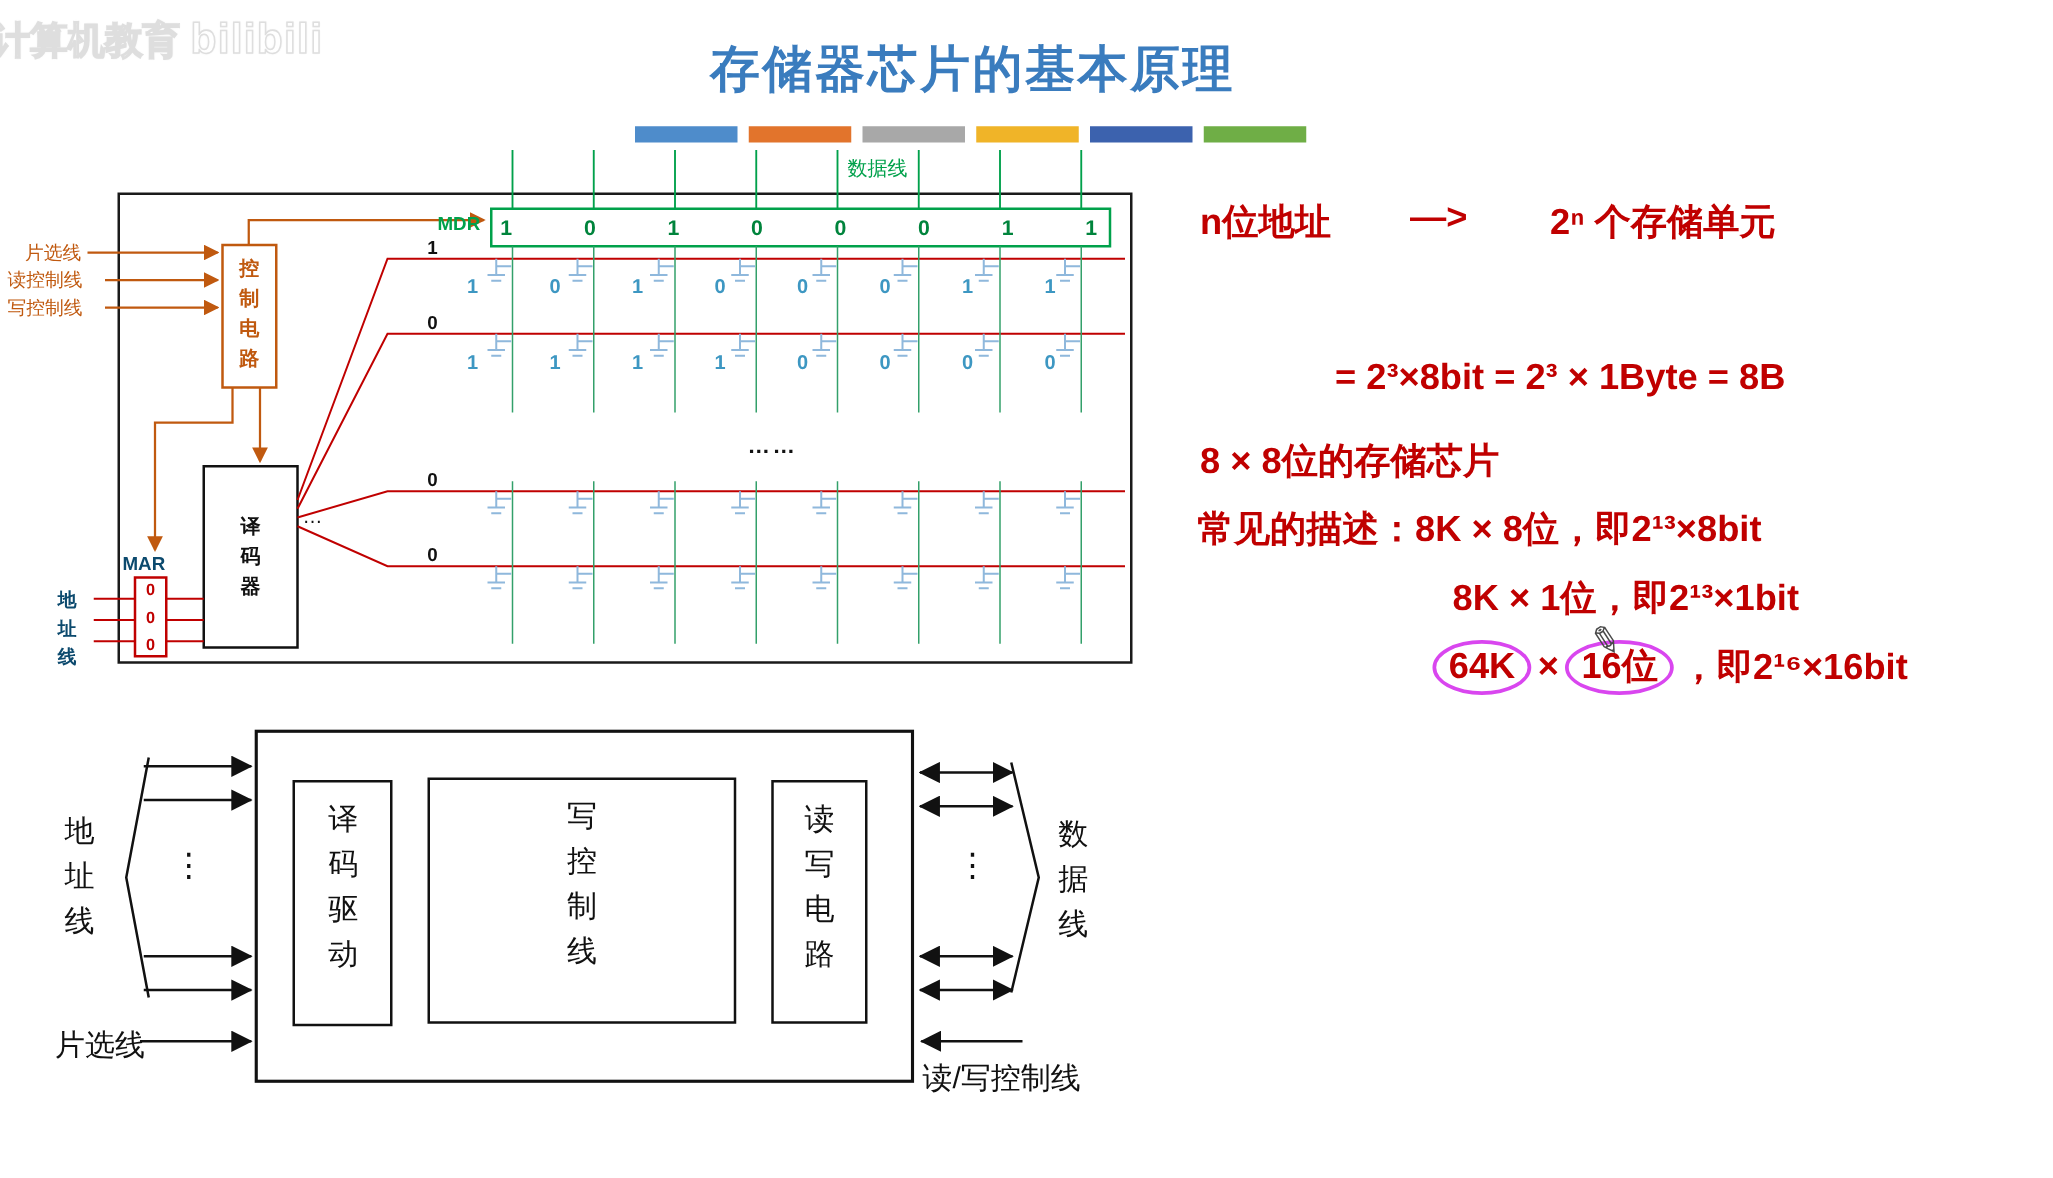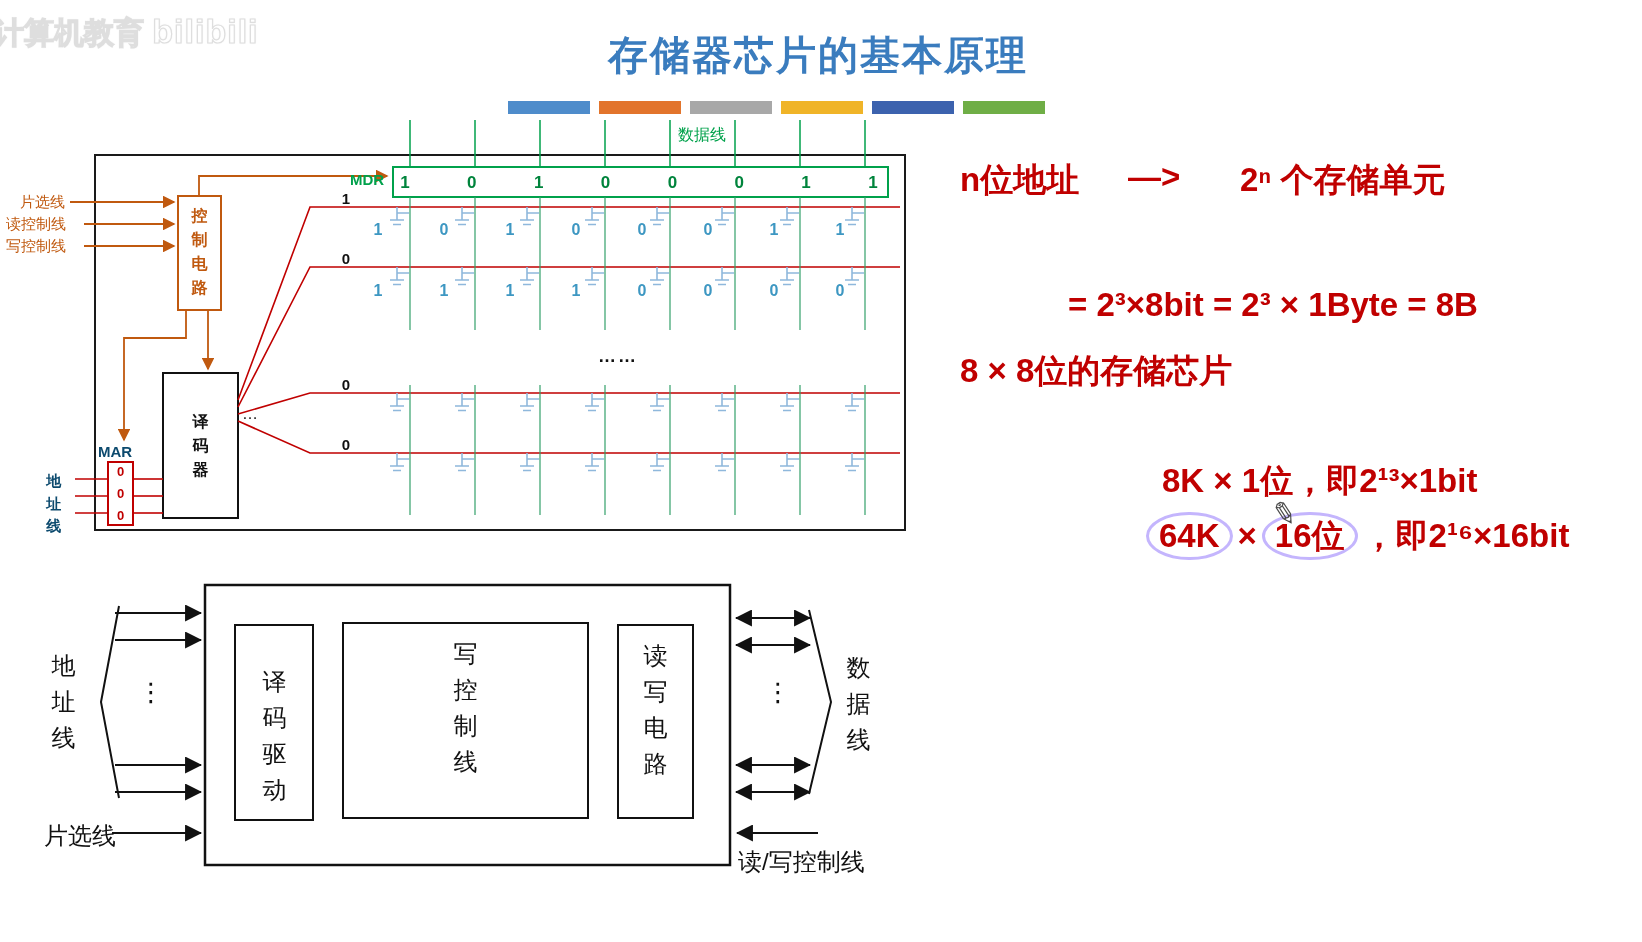--- a/index.html
+++ b/index.html
@@ -2,40 +2,40 @@
 <html><head>
 <meta charset="utf-8">
 <style>
   *{margin:0;padding:0;box-sizing:border-box}
   html,body{background:#fff}
   body{font-family:"Liberation Sans","DejaVu Sans",sans-serif}
   .stage{position:relative;width:1642px;height:942px;background:#fff;overflow:hidden}
   .abs{position:absolute}
   svg{position:absolute;left:0;top:0}
   .vtext{width:1.3em;word-break:break-all;text-align:center;line-height:1.5}
-  .title{font-size:40px;font-weight:bold;letter-spacing:2px;text-align:right;color:#3a7cbe}
+  .title{font-size:40px;font-weight:bold;letter-spacing:2px;text-align:center;color:#3a7cbe}
   .watermark{left:-6px;top:12px;font-size:30px;font-weight:800;color:#fff;
              -webkit-text-stroke:1.2px #dedede;text-shadow:0 0 2px #e6e6e6;white-space:nowrap}
   .wm-logo{font-size:34px;letter-spacing:1px}
   .bars{left:508px;top:101px;display:flex;gap:9px}
   .bars div{width:82px;height:13px}
-  .note{position:absolute;color:#c00000;font-weight:bold;font-size:33px;white-space:nowrap}
+  .note{position:absolute;color:#c00000;font-weight:bold;font-size:29px;white-space:nowrap}
   .bits{position:absolute;display:flex;justify-content:space-between;align-items:center;font-weight:bold}
   .bits span{min-width:16px;text-align:center}
   .mdr-bits{color:#00843c;font-size:17px}
   .row-bits{color:#3d97c2;font-size:16px}
   .mar-bits{flex-direction:column;color:#c00000;font-size:13px;align-items:center}
   .orange{color:#c0590f}
   .green{color:#00a14b}
   .redtxt{color:#0c4a6e}
   .chiplbl{font-size:15px;white-space:nowrap}
   .blklbl{font-size:24px;color:#111}
   .wl-val{position:absolute;width:16px;text-align:center;font-size:15px;color:#111;font-weight:bold}
   .vdots{font-size:26px;color:#111;line-height:1.1;letter-spacing:2px}
-  .circle{display:inline-block;border:3px solid #c4b5fd;border-radius:50%;padding:3px 10px;line-height:1.1}
+  .circle{display:inline-block;border:3px solid #d946ef;border-radius:50%;padding:3px 10px;line-height:1.1}
   .pencil{position:absolute;font-size:30px;color:#4a4a4a;transform:rotate(12deg)}
 </style>
 </head>
 <body>
 
 <div class="stage">
 
   <svg width="1642" height="942" viewBox="0 0 1642 942">
     <defs>
       <marker id="ar-o" viewBox="0 0 8 8" refX="7" refY="4" markerWidth="7" markerHeight="7" orient="auto-start-reverse">
@@ -240,33 +240,34 @@
       <span>0</span>
       <span>0</span>
       <span>0</span>
       <span>0</span>
     </div>
   <div class="abs" style="left:598px;top:346px;font-size:18px;font-weight:bold;color:#111;letter-spacing:2px">……</div>
 
   <div class="abs vtext blklbl" style="left:48px;top:648px">地址线</div>
   <div class="abs vdots" style="left:138px;top:678px">⋮</div>
   <div class="abs blklbl" style="left:44px;top:820px">片选线</div>
-  <div class="abs vtext blklbl" style="left:259px;top:664px">译码驱动</div>
+  <div class="abs vtext blklbl" style="left:259px;top:638px">译码驱动</div>
   <div class="abs vtext blklbl" style="left:450px;top:636px">写控制线</div>
   <div class="abs vtext blklbl" style="left:640px;top:638px">读写电路</div>
   <div class="abs vdots" style="left:765px;top:678px">⋮</div>
   <div class="abs vtext blklbl" style="left:843px;top:650px">数据线</div>
   <div class="abs blklbl" style="left:738px;top:846px">读/写控制线</div>
 
   <span class="note" style="left:960px;top:158px">n位地址</span>
   <span class="note" style="left:1128px;top:158px">—&gt;</span>
   <span class="note" style="left:1240px;top:158px">2ⁿ 个存储单元</span>
 
   <span class="note" style="left:1068px;top:286px">= 2³×8bit = 2³ × 1Byte = 8B</span>
   <span class="note" style="left:960px;top:349px">8 × 8位的存储芯片</span>
+  <span class="note" style="left:958px;top:404px">常见的描述：8K × 8位，即2¹³×8bit</span>
   <span class="note" style="left:1162px;top:459px">8K × 1位，即2¹³×1bit</span>
 
   <div class="note" style="left:1146px;top:512px;display:flex;align-items:center;gap:5px">
     <span class="circle">64K</span>
     <span>×</span>
     <span class="circle">16位</span>
     <span>，即2¹⁶×16bit</span>
   </div>
   <span class="pencil" style="left:1272px;top:496px">✎</span>
 

